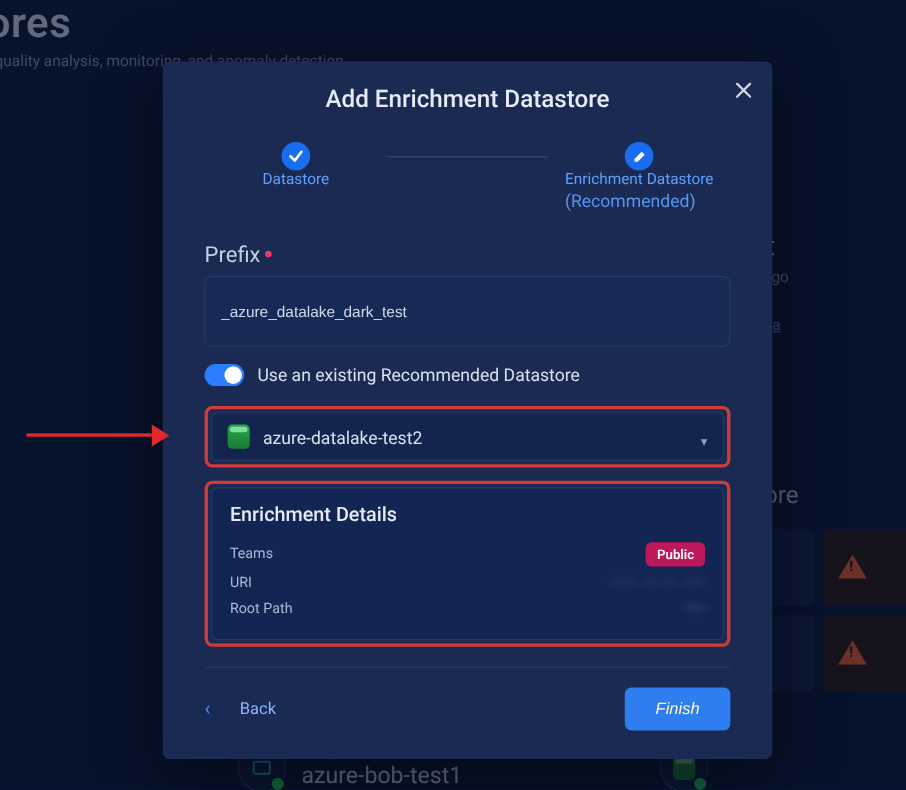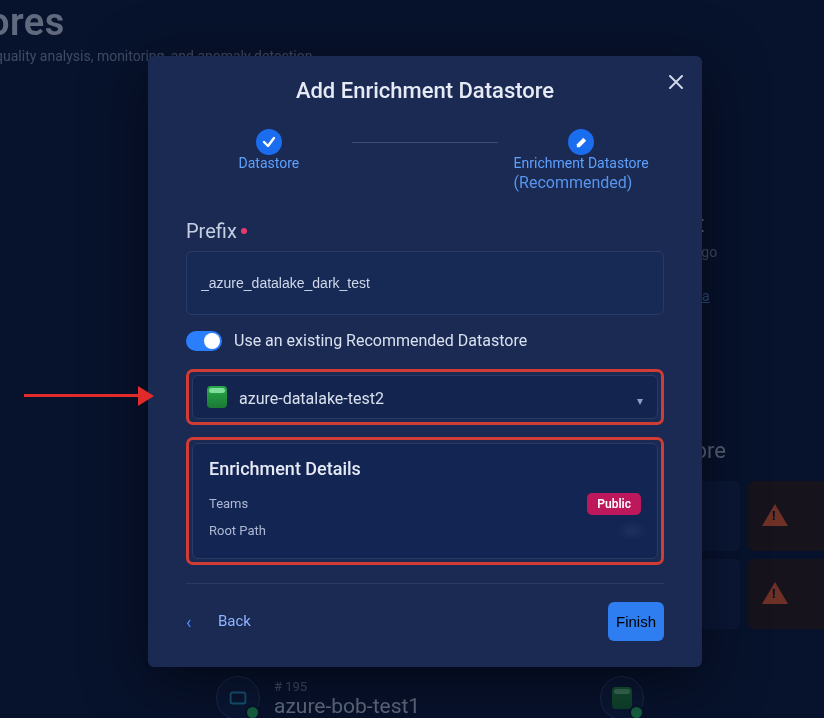--- a/index.html
+++ b/index.html
@@ -59,21 +59,21 @@
   .db-ico{width:20px;height:22px;border-radius:4px;background:linear-gradient(#2aa84a,#1a7a34);position:relative;}
   .db-ico::before{content:"";position:absolute;top:2px;left:2px;right:2px;height:5px;border-radius:3px;background:#7ddf9a;}
   .details-card{background:#132553;border:1px solid var(--border);border-radius:6px;padding:14px 16px 16px 16px;}
   .details-card h4{margin:0 0 10px 0;font-size:18px;color:#e5eaf5;font-weight:500;}
   .kv{display:flex;align-items:center;justify-content:space-between;padding:4px 0;font-size:13px;color:#aeb8d4;text-align:center;}
   .badge{background:#be185d;color:#fff;font-size:12px;font-weight:600;padding:4px 10px;border-radius:5px;}
   .hr{height:1px;background:#2a3a66;margin:18px 0;}
   .footer{display:flex;align-items:center;justify-content:space-between;}
   .back{display:flex;align-items:center;gap:12px;color:#8fb4ff;font-size:15px;cursor:pointer;}
   .back .chevl{width:20px;display:inline-block;color:#4d8bff;font-size:18px;}
-  .finish{background:#2f7ef1;color:#000000;border:none;border-radius:6px;padding:11px 8px;font-size:15px;cursor:pointer;}
+  .finish{background:#2f7ef1;color:#fef9c3;border:none;border-radius:6px;padding:11px 28px;font-size:15px;cursor:pointer;font-style:italic;}
   
   .arrow{position:absolute;left:24px;top:386px;width:130px;height:20px;pointer-events:none;}
   .arrow .shaft{position:absolute;left:0;top:8px;width:114px;height:3px;background:#e12b2b;}
   .arrow .head{position:absolute;right:0;top:0;width:0;height:0;border-top:10px solid transparent;border-bottom:10px solid transparent;border-left:16px solid #e12b2b;}
   
   .right-col{position:absolute;left:612px;top:210px;width:220px;}
   .right-col .ds-title2{font-size:24px;color:#cfd7eb;}
   .right-col .meta{color:var(--muted);font-size:14px;margin-top:6px;}
   .right-col a{color:#5e93e8;text-decoration:underline;}
   .qscore{margin-top:112px;font-size:22px;color:#b9c3dc;}
@@ -212,20 +212,24 @@
     <div style="height:12px"></div>
 
     <div class="hl">
       <div class="details-card">
         <h4>Enrichment Details</h4>
         <div class="kv">
           <span>Teams</span>
           <span class="badge">Public</span>
         </div>
         <div class="kv">
+          <span>URI</span>
+          <span style="filter:blur(4px);color:#6b7aa3;letter-spacing:2px;">••••  ••  ••  •••</span>
+        </div>
+        <div class="kv">
           <span>Root Path</span>
           <span style="filter:blur(4px);color:#6b7aa3;">••••</span>
         </div>
       </div>
     </div>
 
     <div class="hr"></div>
 
     <div class="footer">
       <div class="back">

